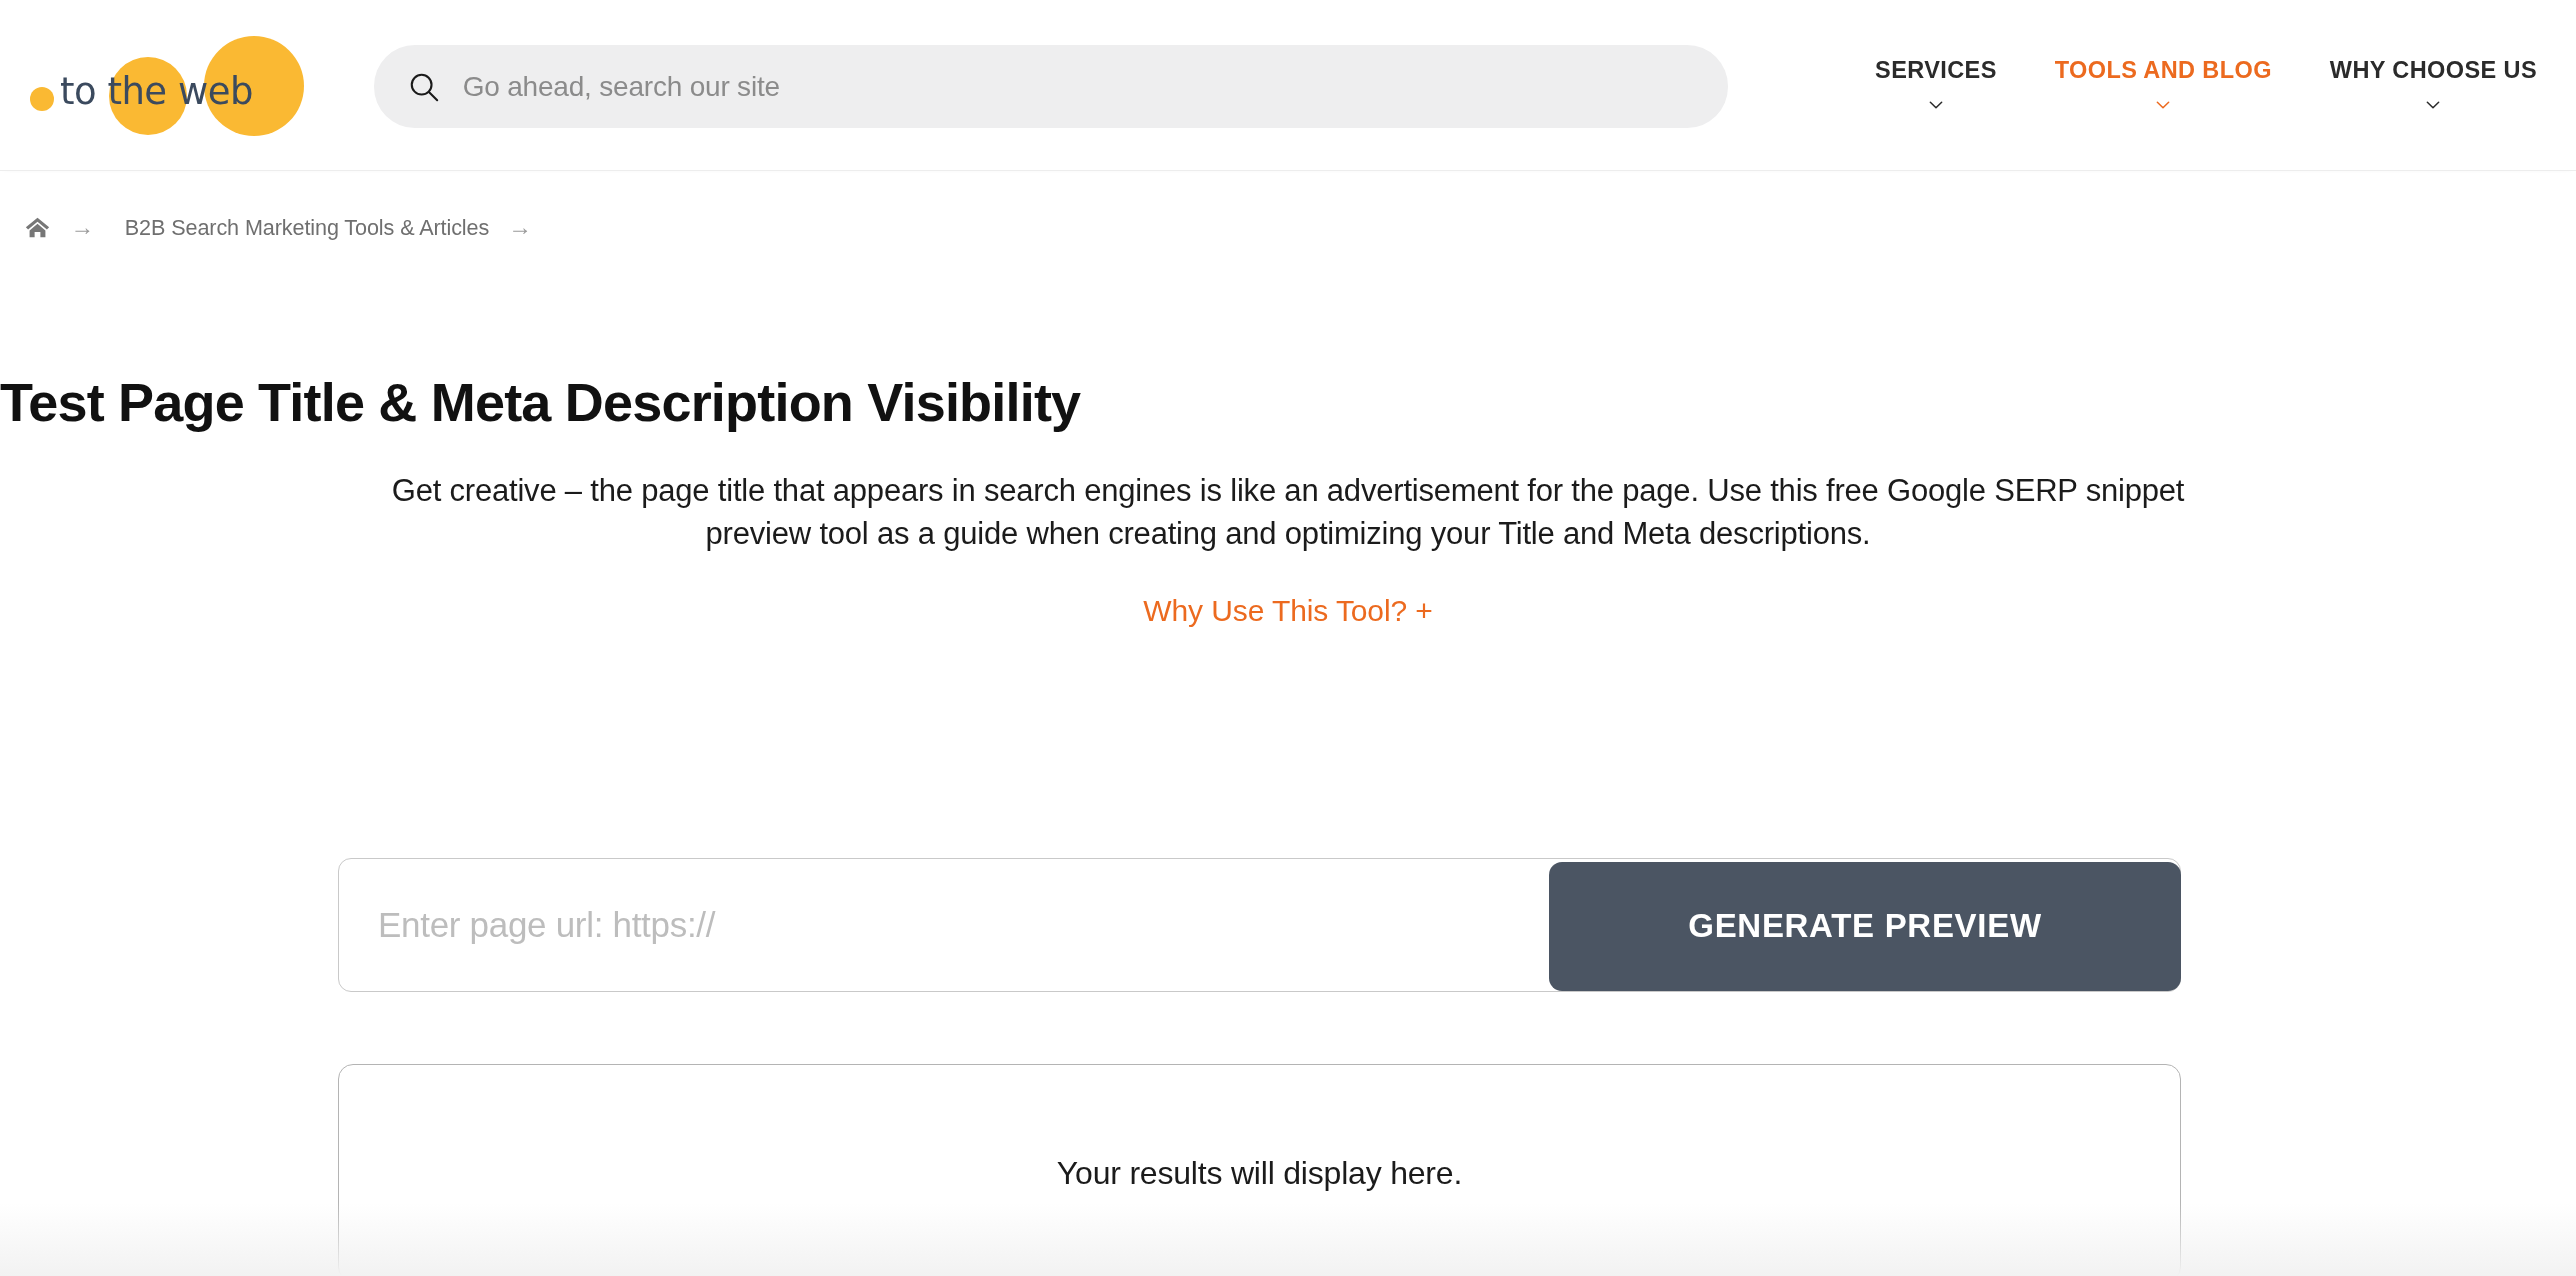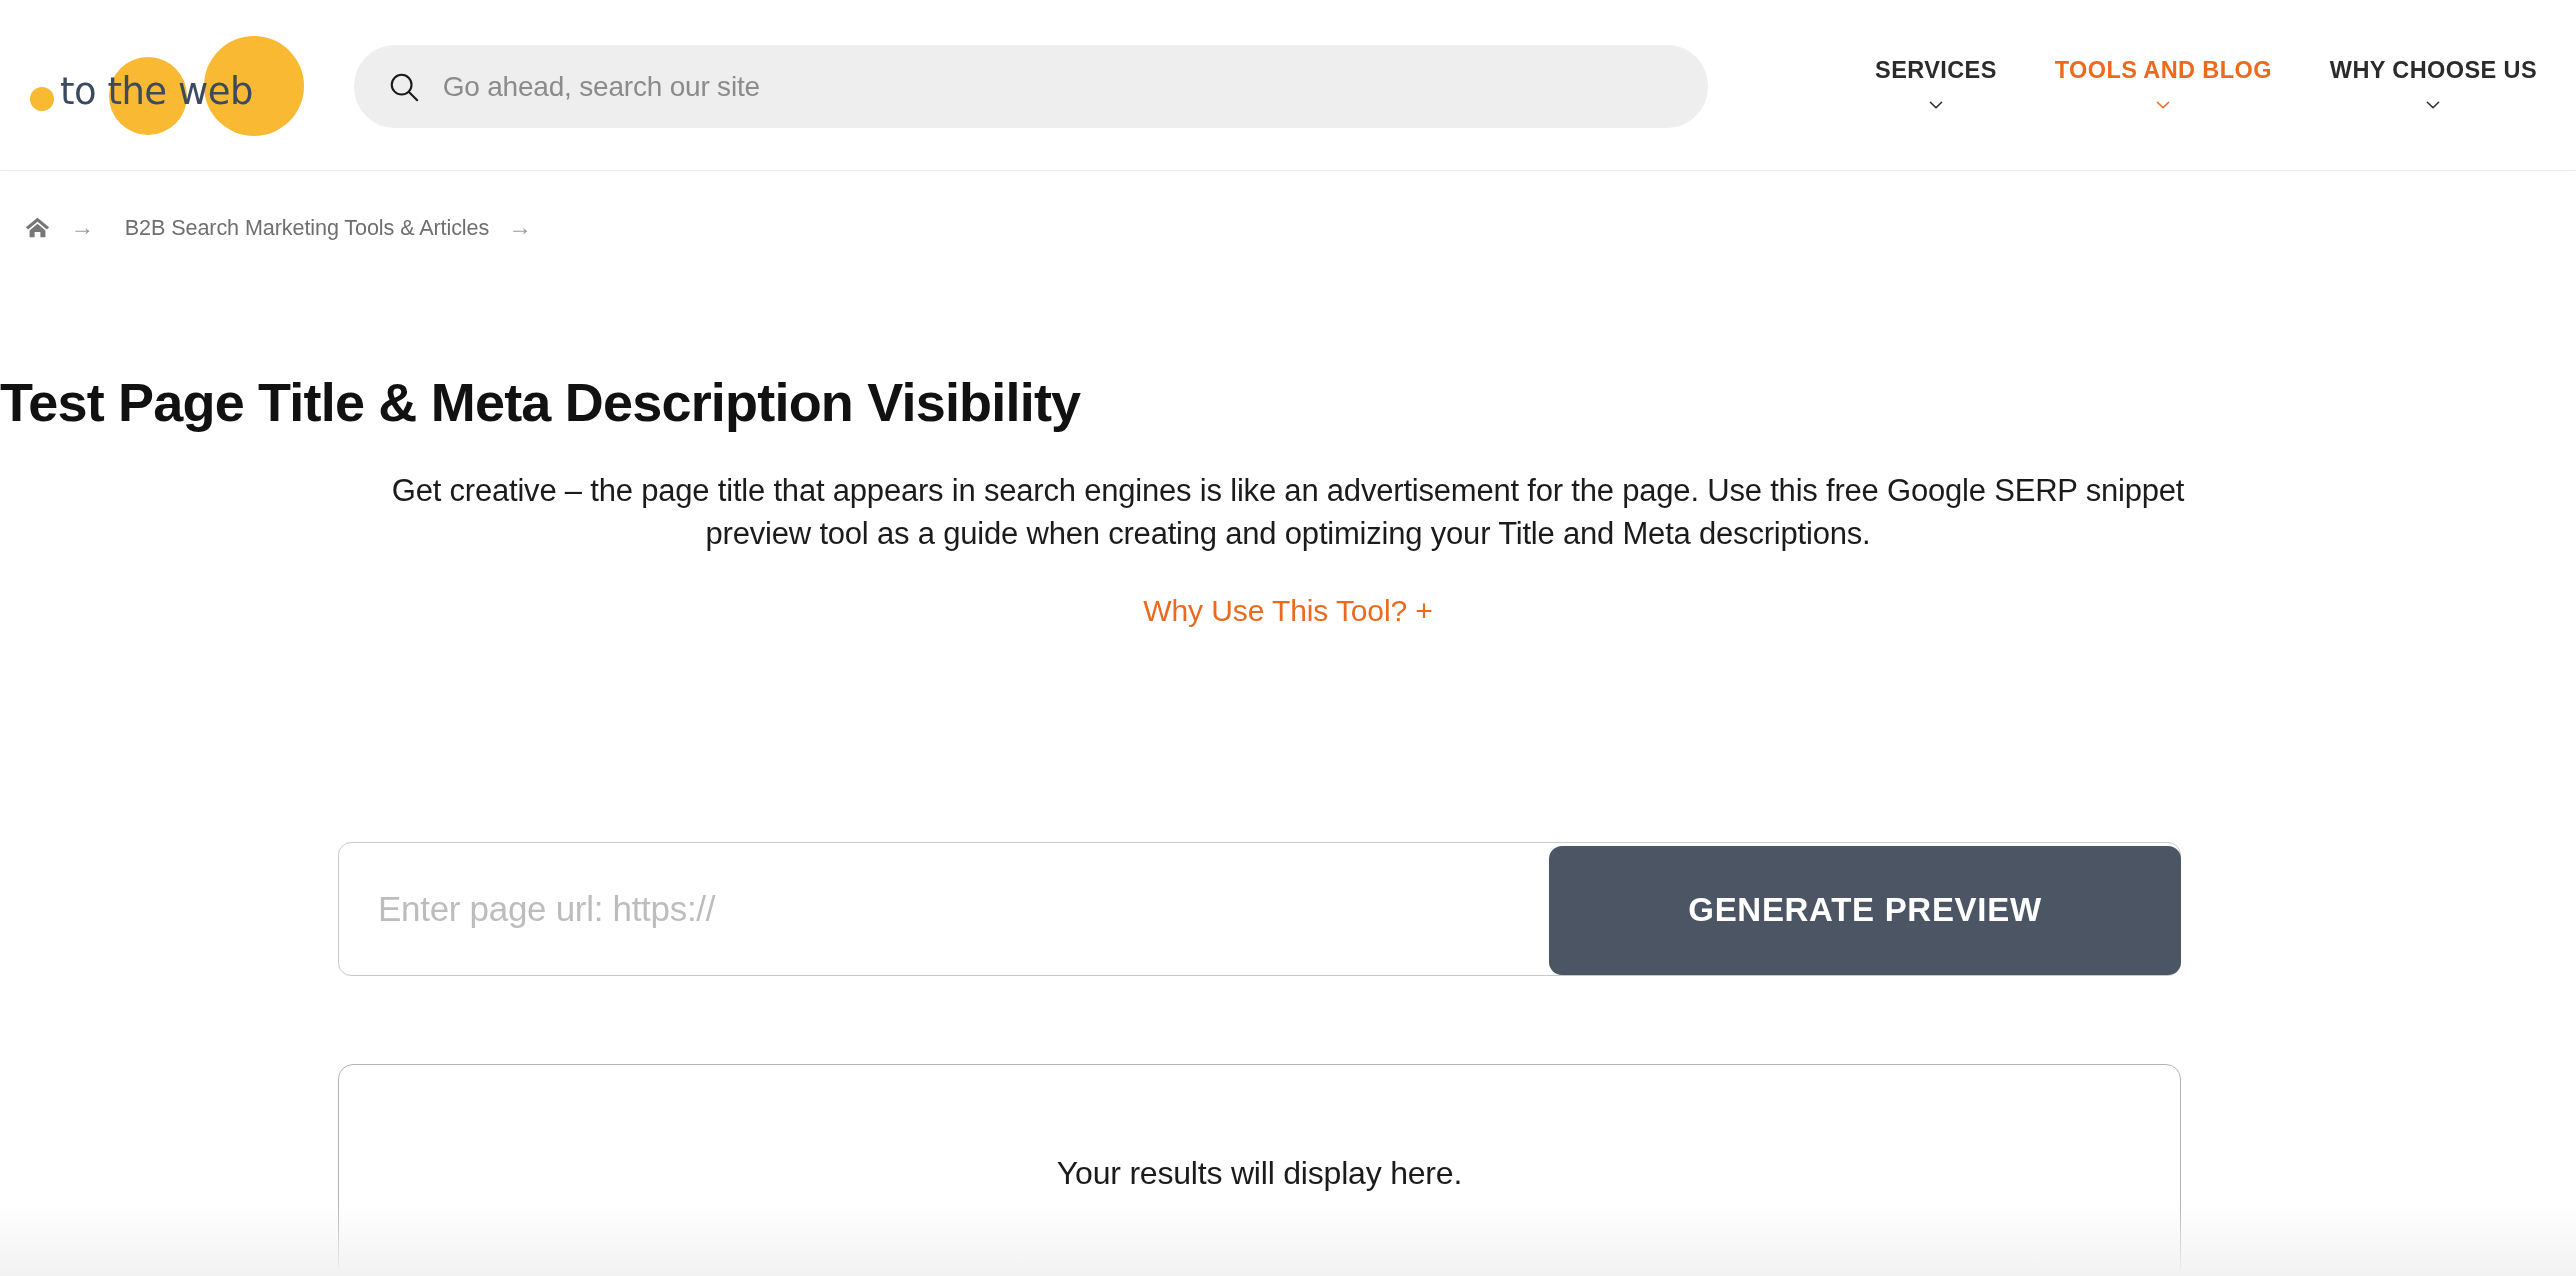--- a/index.html
+++ b/index.html
@@ -71,21 +71,21 @@
     letter-spacing: -0.5px;
     font-weight: 400;
     color: #3b4a5e;
     white-space: nowrap;
     font-family: "DejaVu Sans", sans-serif;
   }
 
   
   .header-search {
     position: absolute;
-    left: 354px;
+    left: 374px;
     top: 45px;
     width: 1354px;
     height: 83px;
     background: #eeeeef;
     border-radius: 41px;
     display: flex;
     align-items: center;
     padding: 0 34px;
     cursor: text;
   }
@@ -213,21 +213,21 @@
     font-size: 30px;
     color: #ec6a1f;
     cursor: pointer;
     letter-spacing: -0.1px;
   }
 
   
   .url-form {
     position: absolute;
     left: 338px;
-    top: 672px;
+    top: 688px;
     width: 1843px;
     height: 134px;
   }
   .url-input {
     position: absolute;
     left: 0;
     top: 0;
     width: 1843px;
     height: 134px;
     border: 0.9px solid #c9c9c9;

